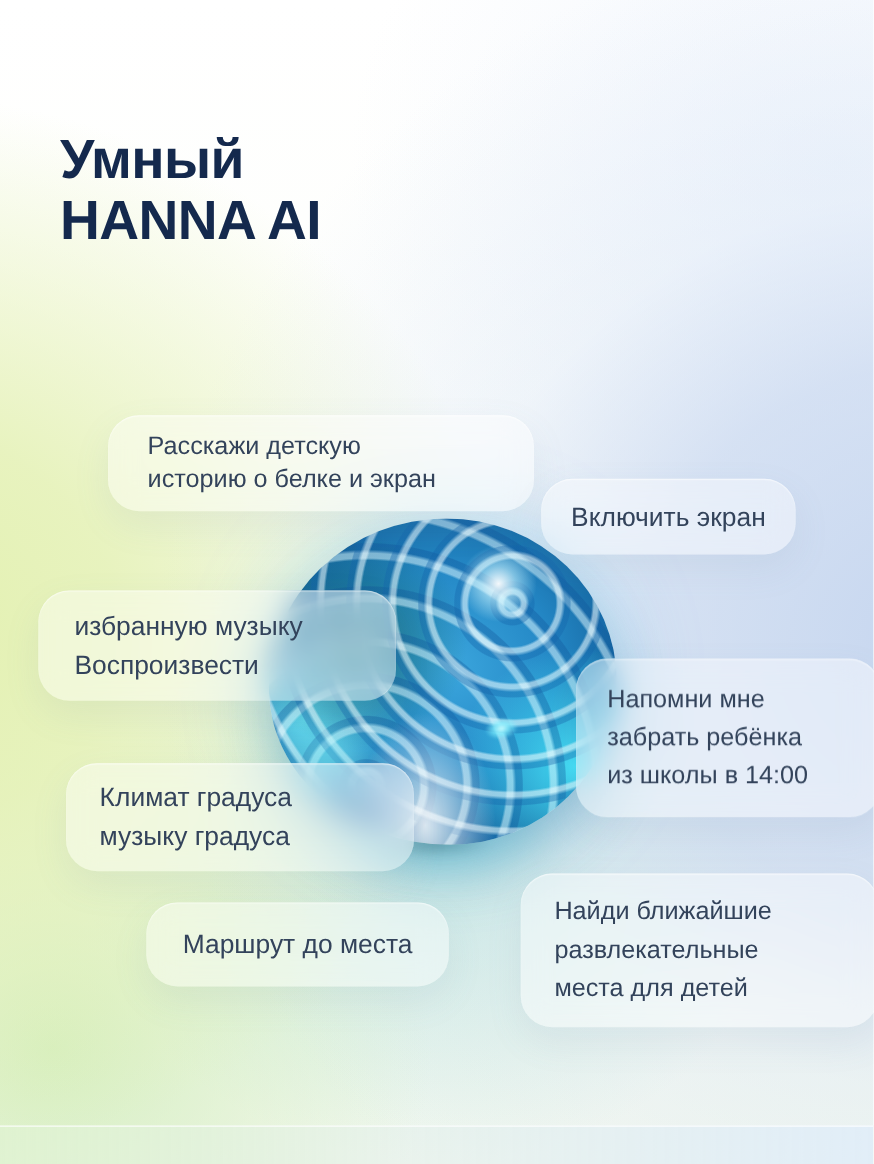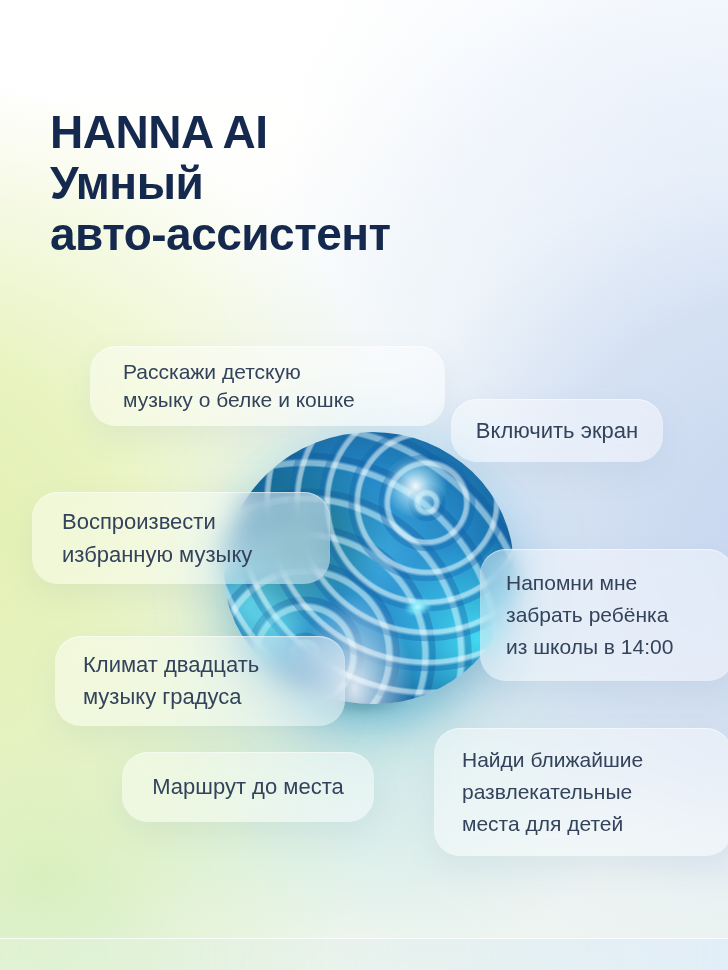--- a/index.html
+++ b/index.html
@@ -85,51 +85,50 @@
   .chip-climate  { left: 55px;  top: 636px; width: 262px; height: 90px;  padding-left: 28px; font-size: 22px; line-height: 32px; }
   .chip-route    { left: 122px; top: 752px; width: 252px; height: 70px;  align-items: center; text-align: center; font-size: 22px; }
   .chip-places   { left: 434px; top: 728px; width: 270px; height: 128px; padding-left: 28px; font-size: 21px; line-height: 32px; }
 </style>
 </head>
 <body>
 
 <div class="page">
 
   <h1 class="title">
+    <span>Умный</span>
     <span>HANNA AI</span>
-    <span>Умный</span>
-    <span>авто-ассистент</span>
   </h1>
 
   <div class="orb-glow"></div>
   <div class="orb-shadow"></div>
   <div class="orb"></div>
 
   <div class="chip chip-story">
     <span class="line">Расскажи детскую</span>
-    <span class="line">музыку о белке и кошке</span>
+    <span class="line">историю о белке и экран</span>
   </div>
 
   <div class="chip chip-screen">
     <span class="line">Включить экран</span>
   </div>
 
   <div class="chip chip-music">
+    <span class="line">избранную музыку</span>
     <span class="line">Воспроизвести</span>
-    <span class="line">избранную музыку</span>
   </div>
 
   <div class="chip chip-reminder">
     <span class="line">Напомни мне</span>
     <span class="line">забрать ребёнка</span>
     <span class="line">из школы в 14:00</span>
   </div>
 
   <div class="chip chip-climate">
-    <span class="line">Климат двадцать</span>
+    <span class="line">Климат градуса</span>
     <span class="line">музыку градуса</span>
   </div>
 
   <div class="chip chip-route">
     <span class="line">Маршрут до места</span>
   </div>
 
   <div class="chip chip-places">
     <span class="line">Найди ближайшие</span>
     <span class="line">развлекательные</span>

